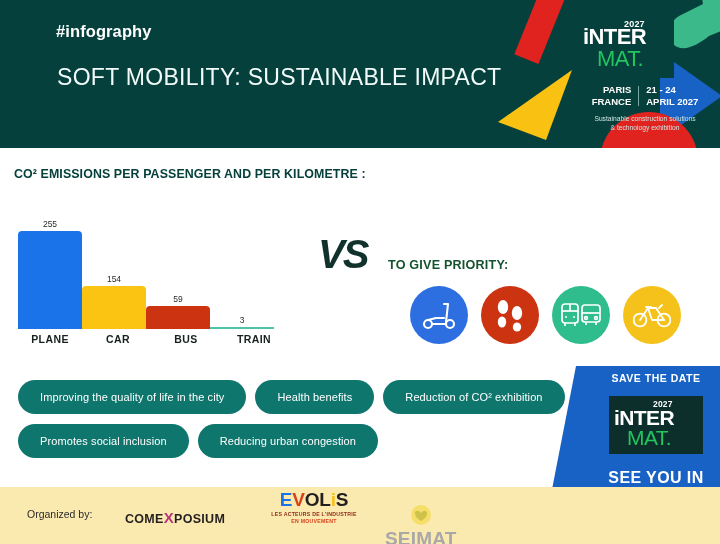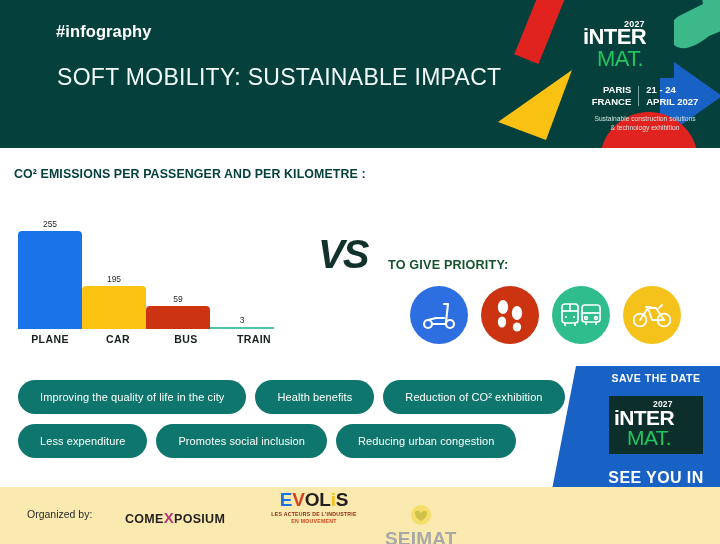--- a/index.html
+++ b/index.html
@@ -130,21 +130,21 @@
 
   <div class="sec-title">CO² EMISSIONS PER PASSENGER AND PER KILOMETRE :</div>
 
   <div class="chart">
     <div class="bars" id="bars-container">
         <div class="bcol">
           <div class="bval">255</div>
           <div class="bar" style="height: 98px; background: rgb(26, 115, 232);"></div>
         </div>
         <div class="bcol">
-          <div class="bval">195</div>
+          <div class="bval">154</div>
           <div class="bar" style="height: 43px; background: rgb(251, 196, 18);"></div>
         </div>
         <div class="bcol">
           <div class="bval">59</div>
           <div class="bar" style="height: 23px; background: rgb(204, 51, 17);"></div>
         </div>
         <div class="bcol">
           <div class="bval">3</div>
           <div class="bar" style="height: 2px; background: rgb(77, 196, 165); border-radius: 0px;"></div>
         </div>
@@ -219,21 +219,20 @@
       </svg>
     </div>
   </div>
 
   <div class="pillrow" id="pillrow1" style="left:18px;top:380px;">
       <div class="pill">Improving the quality of life in the city</div>
       <div class="pill">Health benefits</div>
       <div class="pill">Reduction of CO² exhibition</div>
     </div>
   <div class="pillrow" id="pillrow2" style="left:18px;top:424px;">
-      <div class="pill">Less expenditure</div>
       <div class="pill">Promotes social inclusion</div>
       <div class="pill">Reducing urban congestion</div>
     </div>
 
   <div class="save-panel"></div>
   <div class="save-inner">
     <div class="save-title">SAVE THE DATE</div>
     <div class="save-logo">
       <div class="logo-year" style="left:44px;top:3px;font-size:8.5px;">2027</div>
       <div class="logo-l1" style="left:5px;top:11px;font-size:21px;">iNTER</div>

